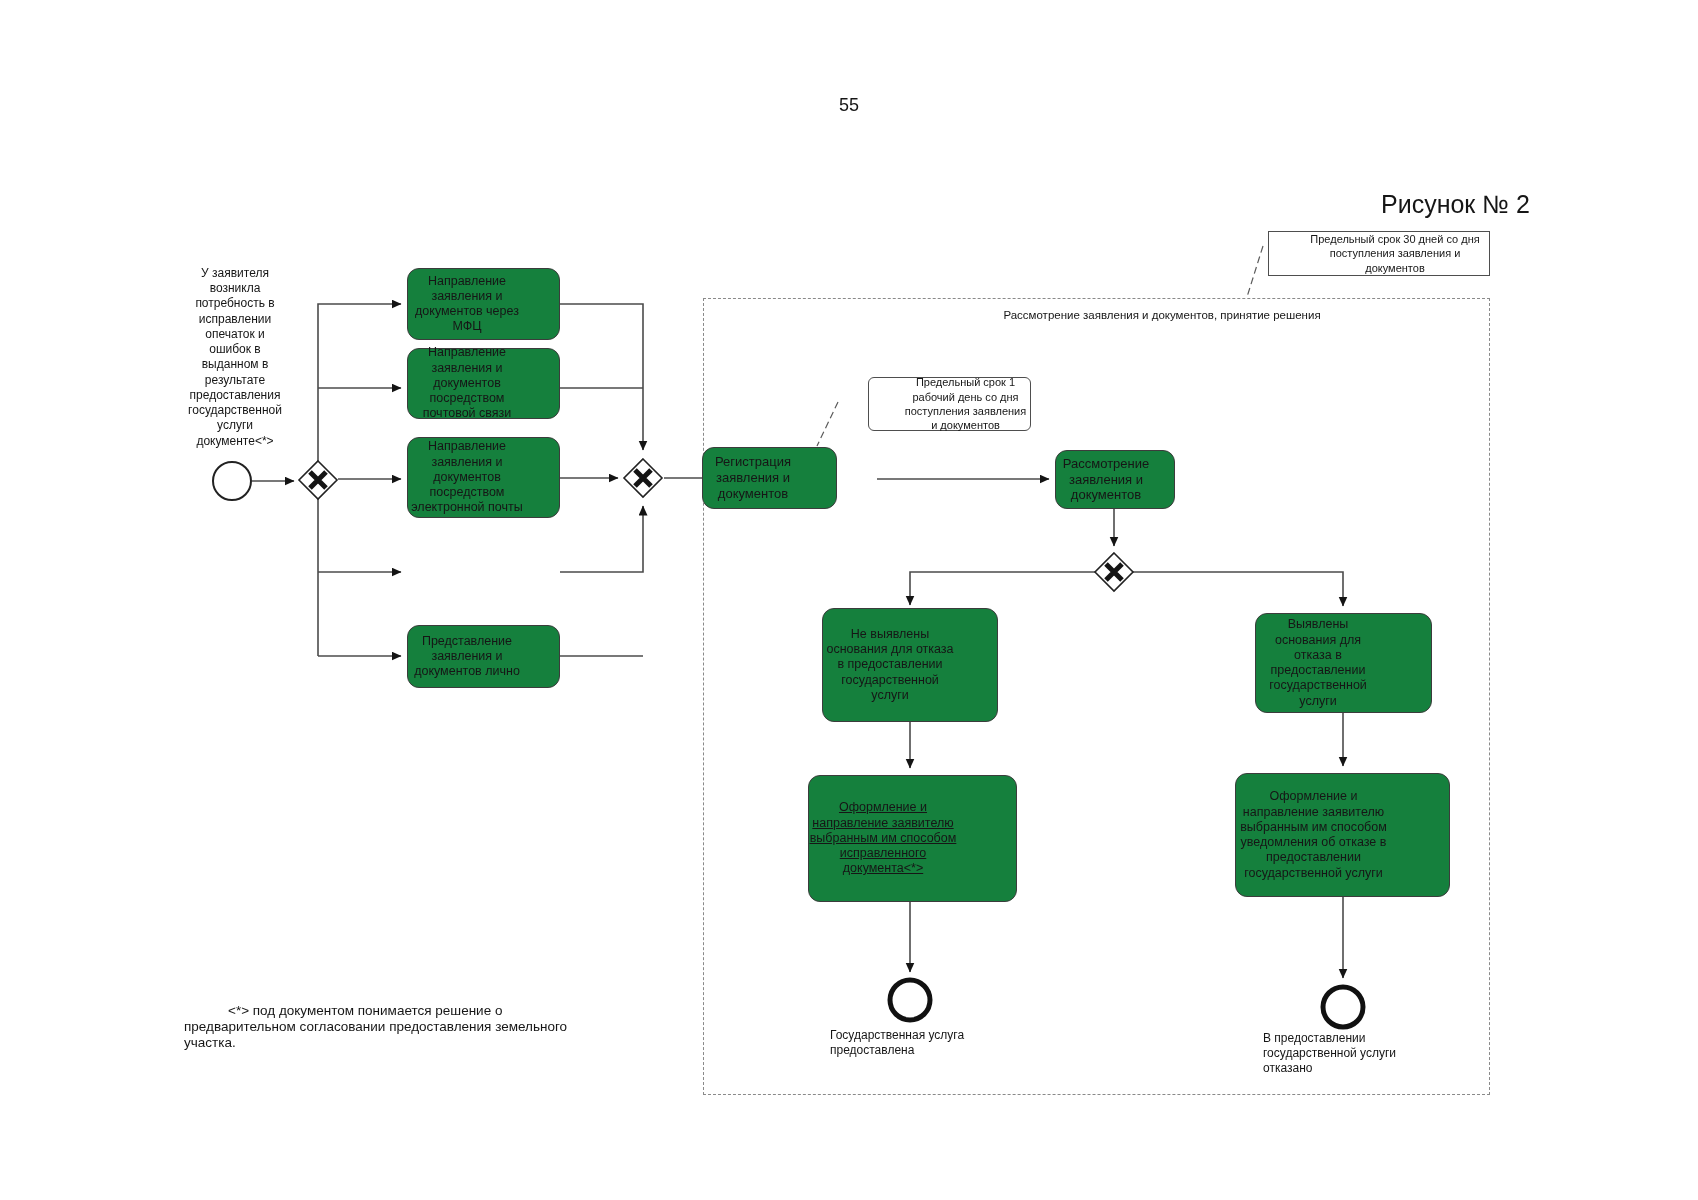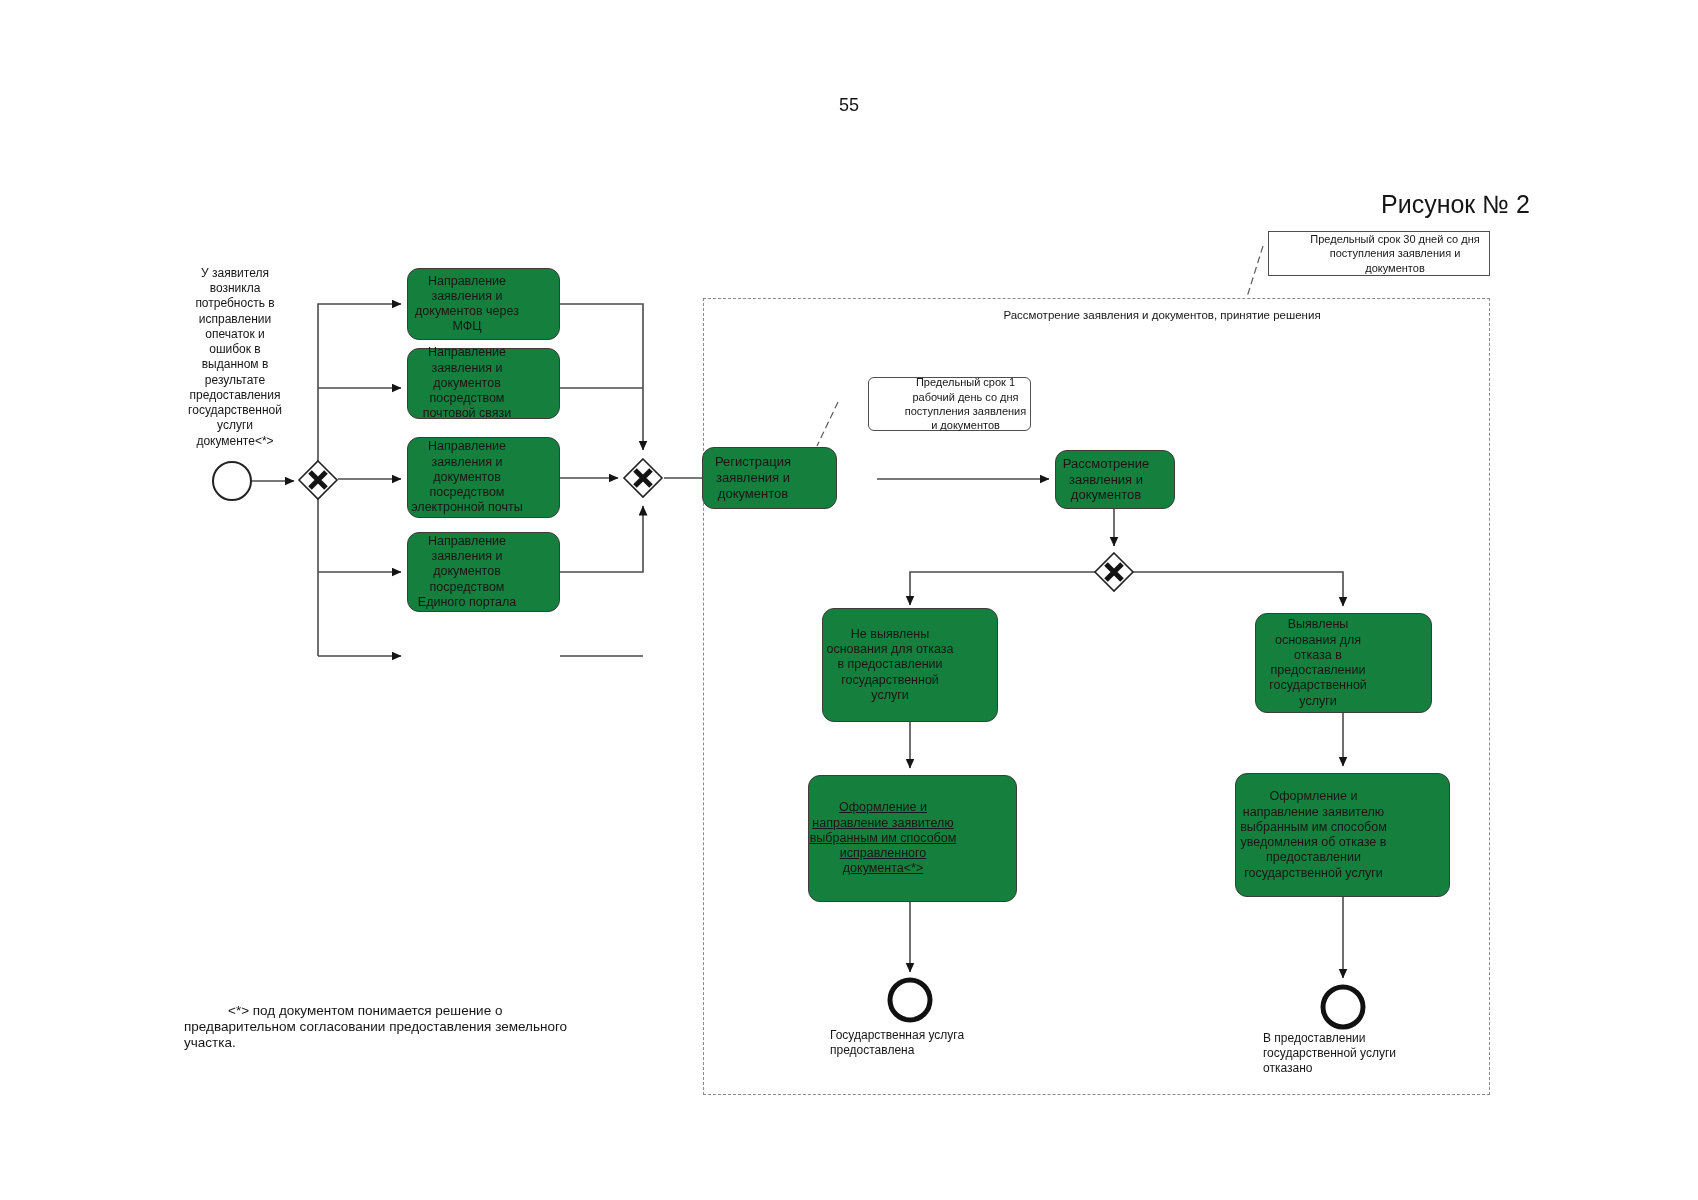--- a/index.html
+++ b/index.html
@@ -157,22 +157,22 @@
 
   <div class="abs task ch ch1">
     <span class="inner">Направление заявления и документов через МФЦ</span>
   </div>
   <div class="abs task ch ch2">
     <span class="inner">Направление заявления и документов посредством почтовой связи</span>
   </div>
   <div class="abs task ch ch3">
     <span class="inner">Направление заявления и документов посредством электронной почты</span>
   </div>
-  <div class="abs task ch ch4">
-    <span class="inner">Направление заявления и документов посредством Единого портала</span>
+  <div class="abs task ch ch5">
+    <span class="inner">Представление заявления и документов лично</span>
   </div>
 
   <div class="abs annotation anno-30days">
     <span class="inner">Предельный срок 30 дней со дня поступления заявления и документов</span>
   </div>
   <div class="abs annotation anno-1day">
     <span class="inner">Предельный срок 1 рабочий день со дня поступления заявления и документов</span>
   </div>
 
   <div class="abs task t-registration">

